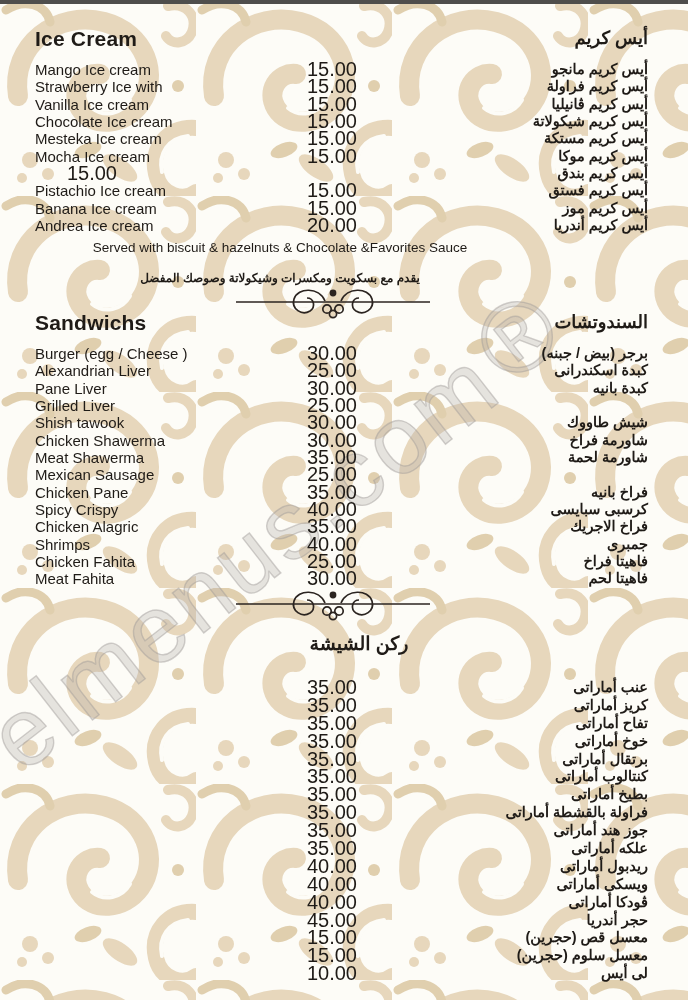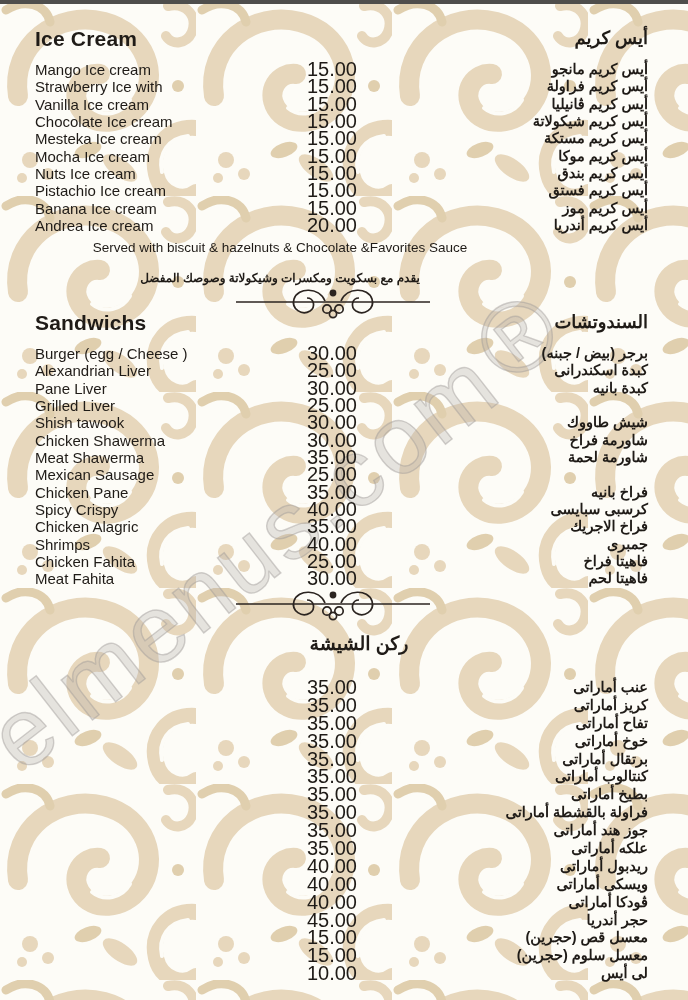--- a/index.html
+++ b/index.html
@@ -119,21 +119,20 @@
           <span class="en">Mesteka Ice cream</span>
           <span class="price">15.00</span>
           <span class="ar">أيس كريم مستكة</span>
         </div>
           <div class="row">
           <span class="en">Mocha Ice cream</span>
           <span class="price">15.00</span>
           <span class="ar">أيس كريم موكا</span>
         </div>
           <div class="row">
-          <span class="en">Nuts Ice cream</span>
           <span class="price">15.00</span>
           <span class="ar">أيس كريم بندق</span>
         </div>
           <div class="row">
           <span class="en">Pistachio Ice cream</span>
           <span class="price">15.00</span>
           <span class="ar">أيس كريم فستق</span>
         </div>
           <div class="row">
           <span class="en">Banana Ice cream</span>

